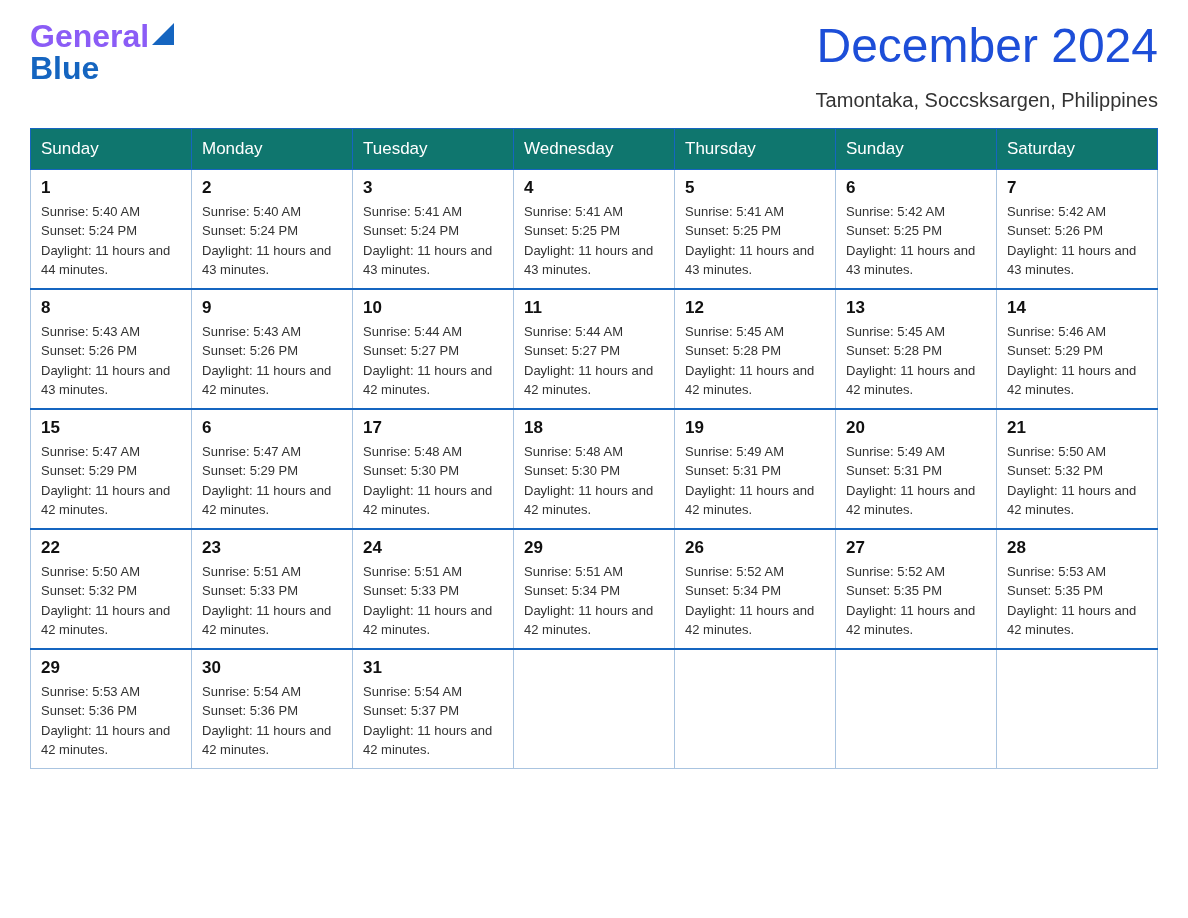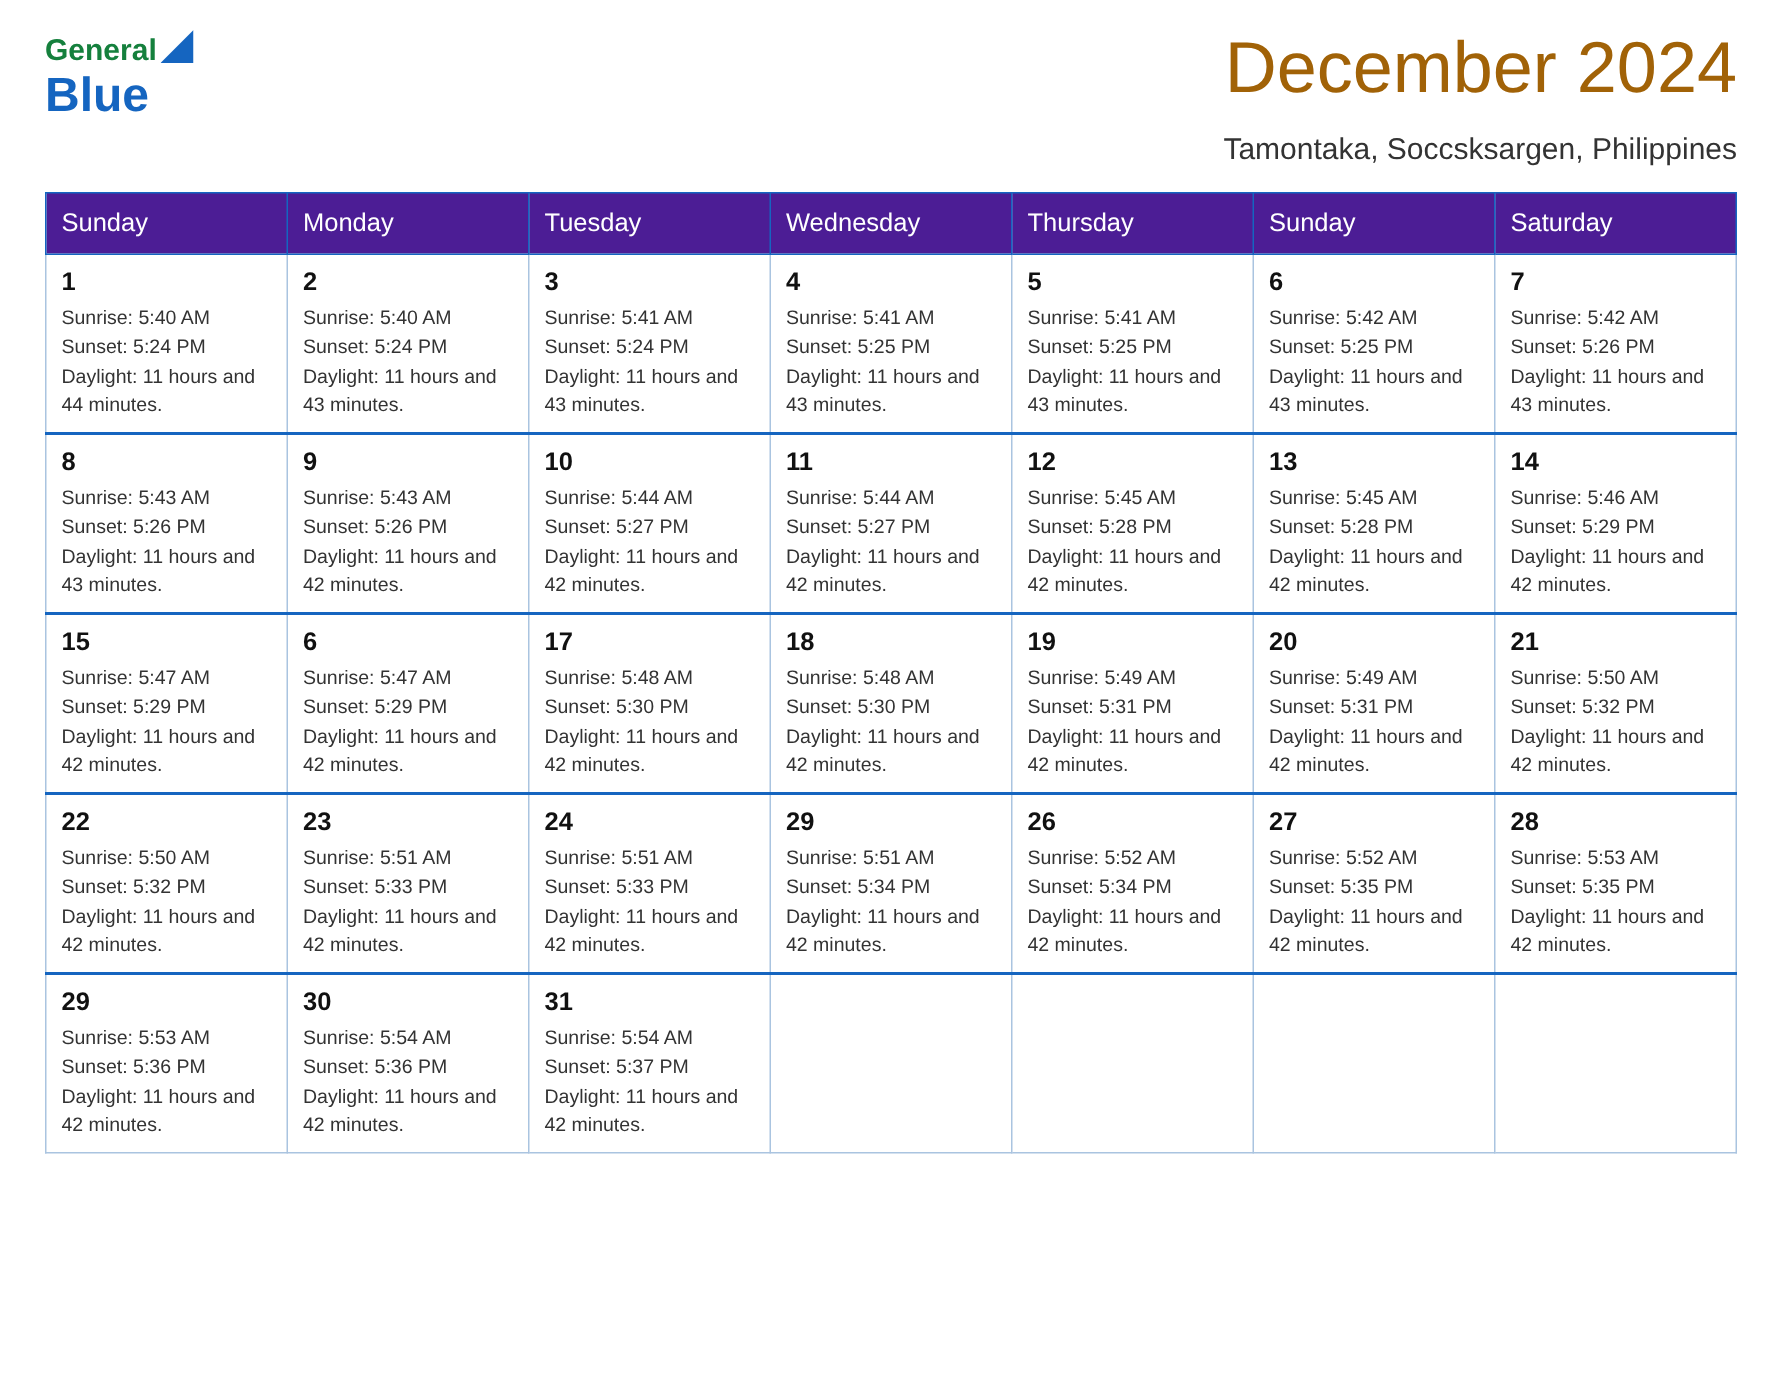--- a/index.html
+++ b/index.html
@@ -16,55 +16,55 @@
       justify-content: space-between;
       align-items: flex-start;
       margin-bottom: 16px;
     }
     .logo {
       display: flex;
       flex-direction: column;
       align-items: flex-start;
     }
     .logo-text-general {
-      font-size: 20px;
+      font-size: 32px;
       font-weight: bold;
-      color: #15803d;
+      color: #8b5cf6;
       line-height: 1;
     }
     .logo-text-blue {
       font-size: 32px;
       font-weight: bold;
       color: #1565c0;
       line-height: 1;
     }
     .logo-row {
       display: flex;
       align-items: center;
     }
     .title-block {
       text-align: right;
     }
     .month-title {
       font-size: 48px;
       font-weight: normal;
-      color: #a16207;
+      color: #1d4ed8;
       line-height: 1.1;
     }
     .location {
       font-size: 20px;
       color: #333;
       margin-top: 16px;
     }
     .calendar {
       width: 100%;
       border-collapse: collapse;
     }
     .calendar thead tr th {
-      background-color: #4c1d95;
+      background-color: #0f766e;
       color: #fff;
       font-size: 17px;
       font-weight: normal;
       padding: 10px 10px;
       text-align: left;
       border: 1px solid #1565c0;
     }
     .calendar tbody tr td {
       border: 1px solid #aac4e0;
       vertical-align: top;

